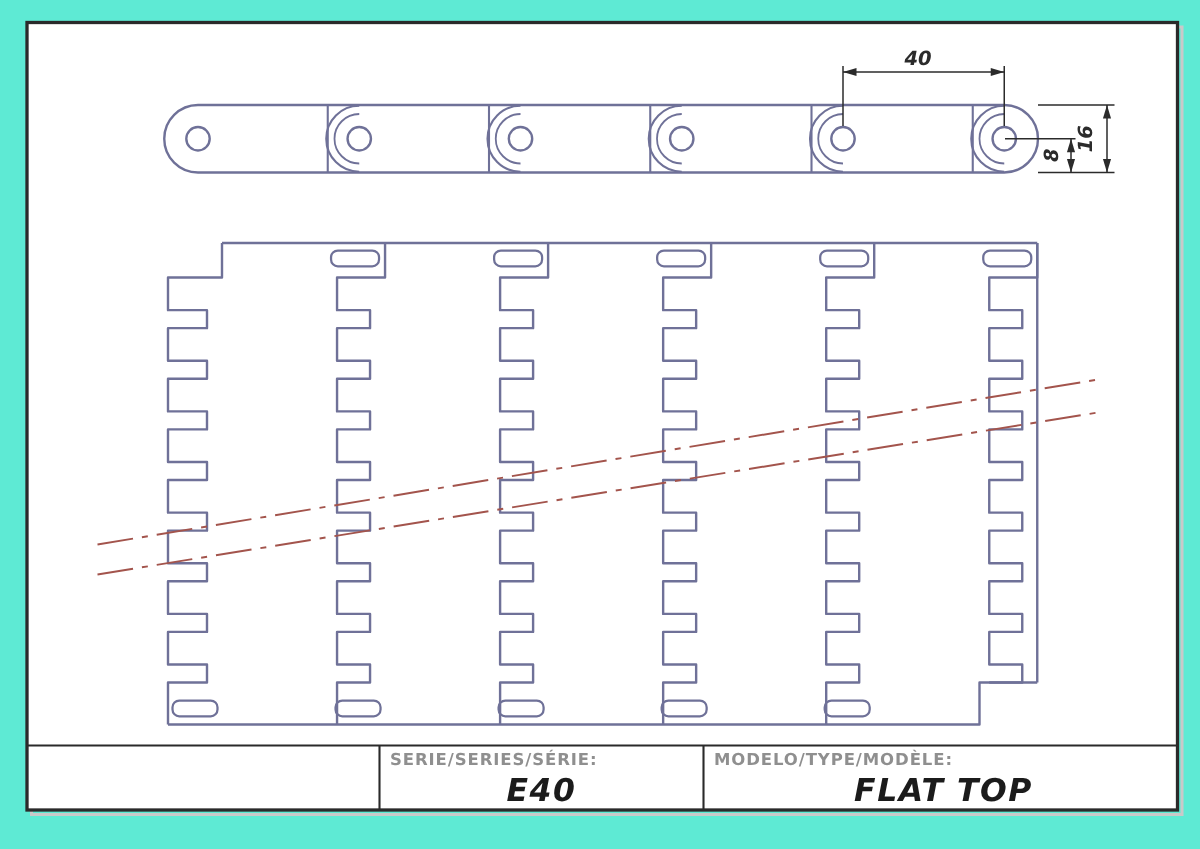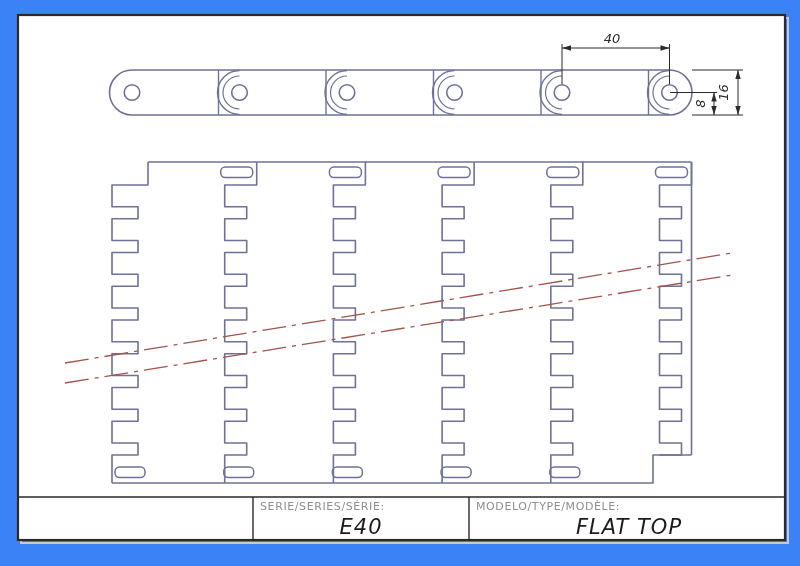--- a/index.html
+++ b/index.html
@@ -1,16 +1,16 @@
 <!DOCTYPE html>
 <html><head>
 <meta charset="utf-8">
 <style>
   html,body{margin:0;padding:0;background:#ffffff;}
-  .sheet{width:800px;height:566px;position:relative;background:#3b82f6;}
+  .sheet{width:800px;height:566px;position:relative;background:#5eead4;font-weight:bold;}
   svg text{font-family:"DejaVu Sans",sans-serif;}
   .dim-text{font-size:13px;font-style:italic;fill:#2b2b2b;}
   .tb-label{font-size:11px;letter-spacing:0.6px;fill:#8f8f8f;}
   .tb-value{font-size:21px;font-style:italic;letter-spacing:1px;fill:#1b1b1b;}
 </style>
 </head>
 <body>
 
 <div class="sheet">
 <svg id="drawing" width="800" height="566" viewBox="0 0 800 566">

